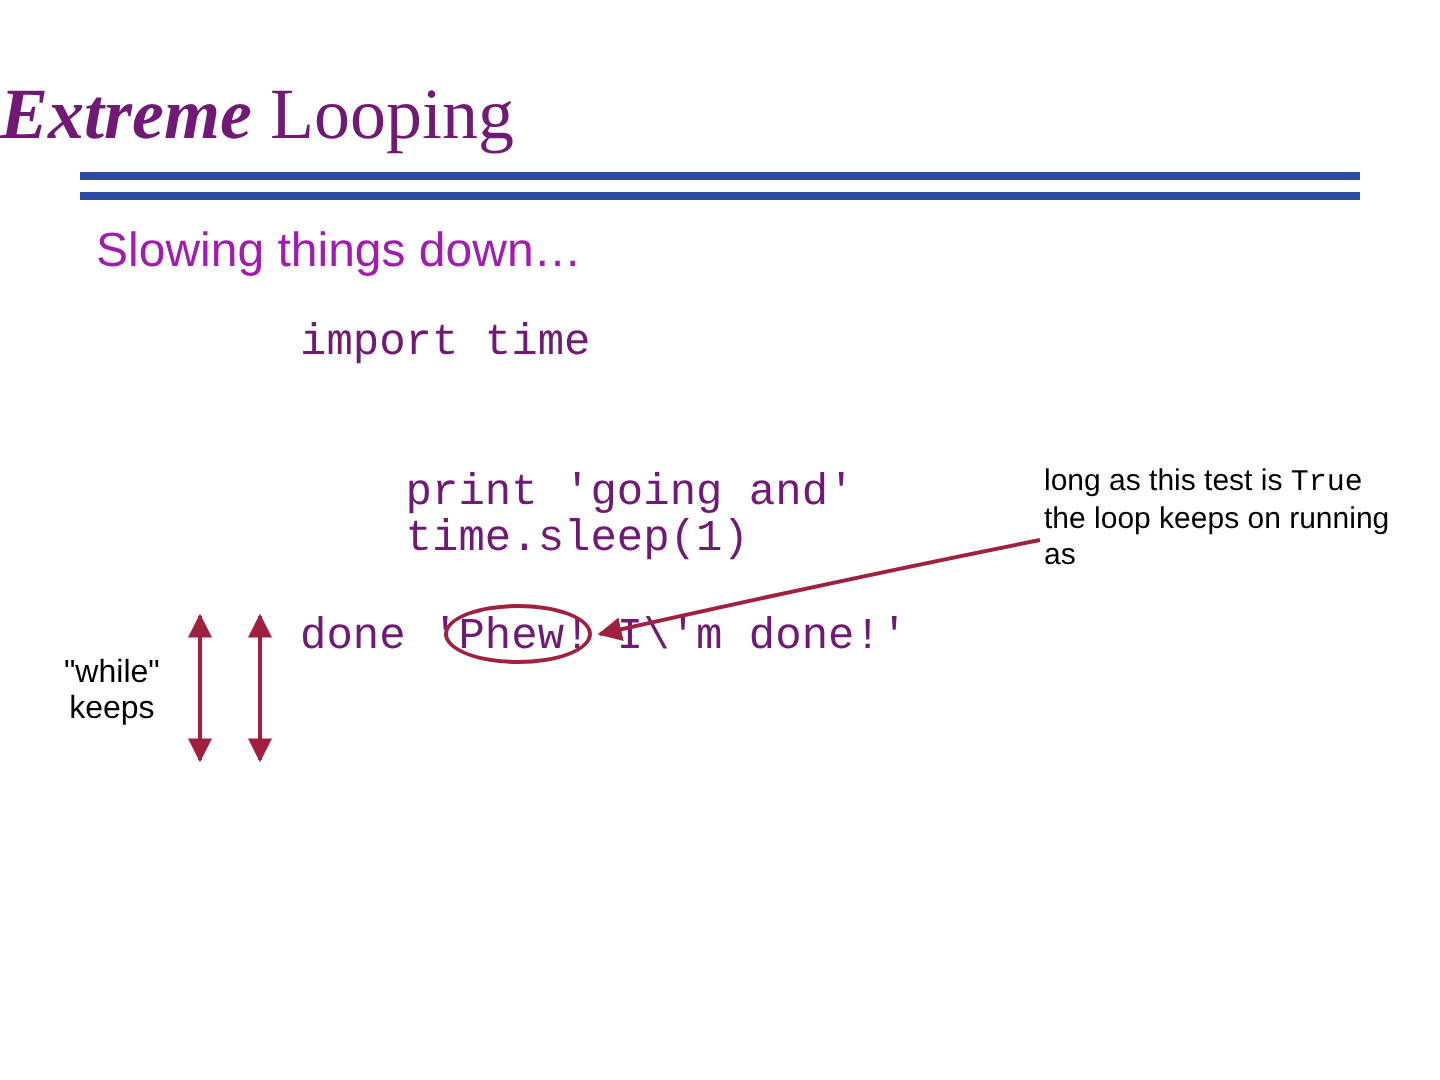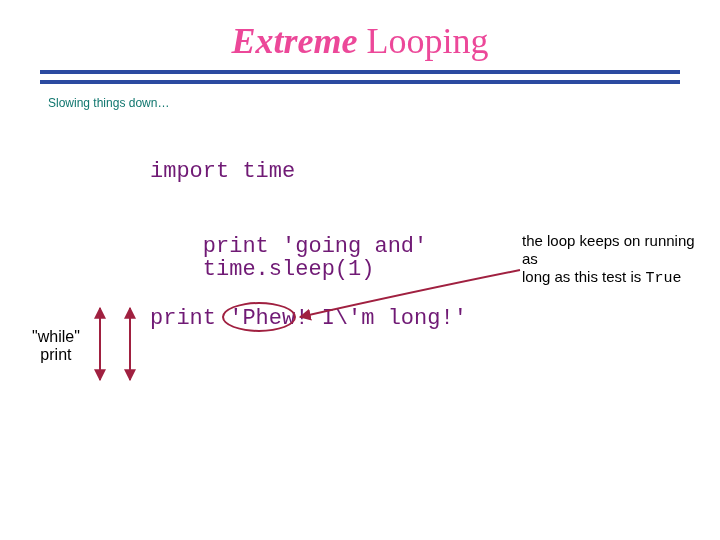--- a/index.html
+++ b/index.html
@@ -5,41 +5,40 @@
   * { margin: 0; padding: 0; box-sizing: border-box; }
   body {
     width: 720px;
     height: 540px;
     background: #ffffff;
     font-family: "Comic Sans MS", cursive, sans-serif;
     position: relative;
     overflow: hidden;
   }
   .title {
-    text-align: center;
     font-family: "Times New Roman", serif;
     font-size: 36px;
-    color: #ec4899;
-    margin-top: 20px;
+    color: #701a75;
+    margin-top: 36px;
     margin-bottom: 8px;
   }
   .title .bold-italic { font-weight: bold; font-style: italic; }
   .double-rule {
     width: 640px;
     margin: 0 auto;
     border-top: 4px solid #2b4aa0;
     border-bottom: 4px solid #2b4aa0;
     height: 14px;
     background: #fff;
   }
   .subtitle {
     margin-left: 48px;
     margin-top: 12px;
-    font-size: 12px;
-    color: #0f766e;
+    font-size: 24px;
+    color: #a21caf;
   }
   .code-area {
     position: absolute;
     left: 150px;
     top: 160px;
     font-family: "Courier New", monospace;
     font-size: 22px;
     line-height: 1.05;
     color: #701a75;
   }
@@ -92,33 +91,33 @@
 
 <div class="subtitle">Slowing things down…</div>
 
 <div class="code-area">
   <div class="code-line">import time</div>
   <div class="gap"></div>
   <div class="gap"></div>
   <div class="code-line">    print 'going and'</div>
   <div class="code-line">    time.sleep(1)</div>
   <div class="gap"></div>
-  <div class="code-line">print 'Phew! I\'m long!'</div>
+  <div class="code-line">done 'Phew! I\'m done!'</div>
 </div>
 
 <div class="while-label">
   <div>"while"</div>
-  <div>print</div>
+  <div>keeps</div>
 </div>
 
 <div class="side-annot">
-  <div>the loop keeps on running as</div>
   <div>
     <span>long as this test is </span><span class="mono">True</span>
   </div>
+  <div>the loop keeps on running as</div>
 </div>
 
 <div class="circle-true"></div>
 
 <svg class="overlay">
   <defs>
     <marker id="arrA" viewBox="0 0 10 10" refX="9" refY="5" markerWidth="6" markerHeight="6" orient="auto-start-reverse">
       <path d="M 0 0 L 10 5 L 0 10 z" fill="#a02040"></path>
     </marker>
     <marker id="arrB" viewBox="0 0 10 10" refX="9" refY="5" markerWidth="6" markerHeight="6" orient="auto-start-reverse">

